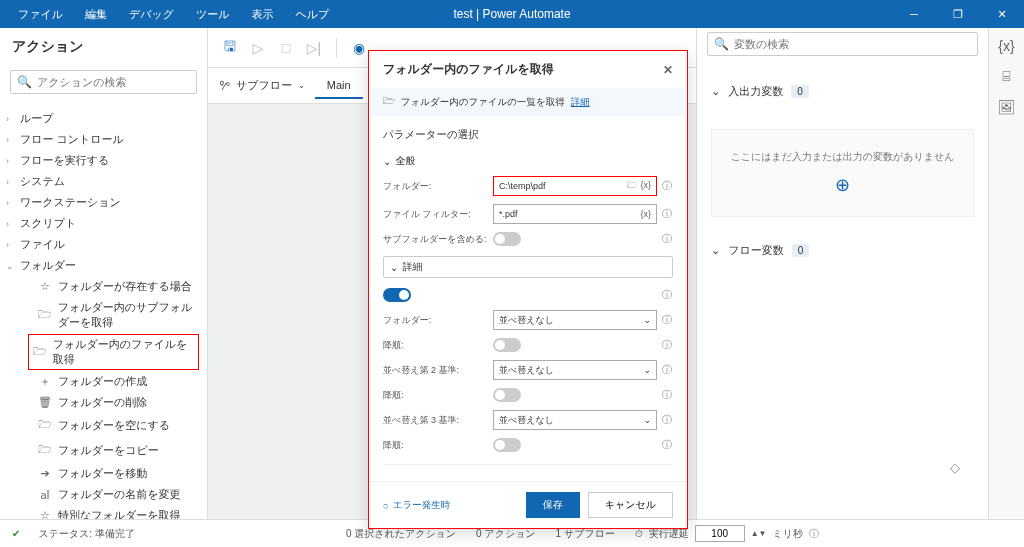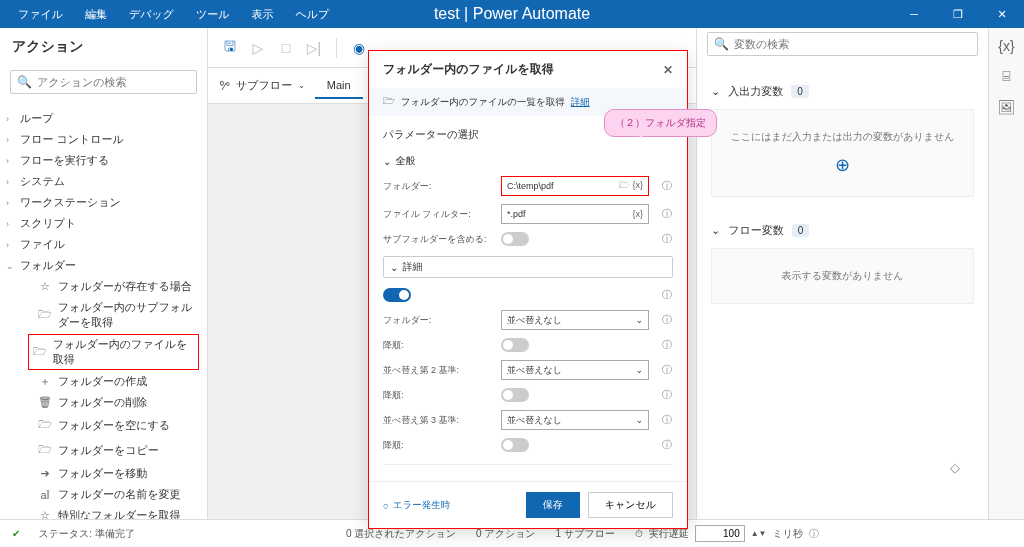--- a/index.html
+++ b/index.html
@@ -1,20 +1,20 @@
 <!DOCTYPE html>
 <html><head>
 <meta charset="utf-8">
 <style>
 *{box-sizing:border-box;margin:0;padding:0;font-family:"Segoe UI","Meiryo",sans-serif}
 body{width:1024px;height:547px;overflow:hidden;background:#f5f5f5;font-size:12px;color:#333;position:relative}
 .titlebar{height:28px;background:#1267b2;color:#fff;display:flex;align-items:center;padding:0 8px;position:relative}
 .menus{display:flex;gap:2px}
 .menu-item{padding:4px 10px;font-size:11px;cursor:pointer}
-.title-center{position:absolute;left:50%;transform:translateX(-50%);font-size:16px}
+.title-center{position:absolute;left:50%;transform:translateX(-50%);font-size:12px}
 .win-controls{position:absolute;right:0;display:flex}
 .win-btn{width:44px;height:28px;display:flex;align-items:center;justify-content:center;font-size:11px}
 .win-btn.close{background:transparent}
 .main{display:flex;height:491px}
 .left-panel{width:208px;background:#fff;border-right:1px solid #ddd;display:flex;flex-direction:column}
 .panel-header{padding:10px 12px;font-size:14px;font-weight:600}
 .search-box{margin:4px 10px 10px;position:relative}
 .search-input{width:100%;padding:5px 8px 5px 26px;border:1px solid #ccc;border-radius:2px;font-size:11px}
 .search-icon{position:absolute;left:7px;top:5px;color:#888;font-size:12px}
 .tree{overflow-y:auto;padding:4px 0;font-size:11px}
@@ -29,51 +29,51 @@
 .tb-sep{width:1px;height:20px;background:#ddd;margin:0 4px}
 .subflow-bar{height:36px;background:#fff;border-bottom:1px solid #ddd;display:flex;align-items:center;padding:0 12px;gap:10px}
 .subflow-tab{padding:6px 12px;border-bottom:2px solid #1267b2;font-size:11px;display:flex;align-items:center;gap:6px}
 .canvas{flex:1;position:relative;display:flex;align-items:center;justify-content:center;flex-direction:column;gap:10px;color:#888}
 .canvas-icon{font-size:40px;color:#5b8fc7}
 .right-panel{width:292px;background:#fff;border-left:1px solid #ddd;position:relative;display:flex;flex-direction:column}
 .right-rail{width:36px;background:#f8f8f8;border-left:1px solid #ddd;display:flex;flex-direction:column;align-items:center;padding-top:10px;gap:14px;color:#666;font-size:14px}
 .var-section{padding:8px 14px}
 .var-title{font-size:11px;display:flex;align-items:center;gap:8px;padding:10px 0;cursor:pointer}
 .badge{background:#e5eef7;padding:1px 6px;border-radius:2px;font-size:10px}
-.var-body{background:#fafafa;border:1px solid #eee;padding:20px 10px;text-align:center;font-size:10px;color:#777;margin-top:0}
+.var-body{background:#fafafa;border:1px solid #eee;padding:20px 10px;text-align:center;font-size:10px;color:#777;margin-top:20px}
 .add-circle{color:#1267b2;font-size:18px;margin-top:10px;display:block}
 .close-x{position:absolute;right:12px;top:12px;color:#666;font-size:14px;cursor:pointer}
 .dialog{position:absolute;left:368px;top:50px;width:320px;background:#fff;border:1.5px solid red;box-shadow:0 4px 16px rgba(0,0,0,0.15);z-index:10;font-size:10px}
 .dlg-header{padding:10px 14px;font-weight:600;font-size:12px;display:flex;justify-content:space-between;align-items:center}
 .dlg-sub{padding:6px 14px;background:#f4f8fc;display:flex;align-items:center;gap:6px;font-size:9.5px}
 .dlg-sub a{color:#1267b2;text-decoration:underline}
 .dlg-body{padding:8px 14px;max-height:380px;overflow-y:auto}
 .dlg-section{font-size:10px;padding:4px 0;display:flex;align-items:center;gap:4px;cursor:pointer}
-.form-row{display:flex;align-items:center;padding:4px 0;gap:12px}
+.form-row{display:flex;align-items:center;padding:4px 0;gap:4px}
 .form-label{width:106px;font-size:9px;color:#555}
 .form-input{flex:1;border:1px solid #aaa;padding:3px 5px;font-size:9px;height:20px;display:flex;align-items:center;justify-content:space-between}
 .form-input.red{border:1.5px solid red}
 .info-i{color:#888;font-size:10px;width:12px;text-align:center}
 .toggle{width:28px;height:14px;background:#ccc;border-radius:7px;position:relative}
 .toggle.on{background:#1267b2}
 .toggle::after{content:"";position:absolute;width:10px;height:10px;background:#fff;border-radius:50%;top:2px;left:2px}
 .toggle.on::after{left:16px}
 .select{flex:1;border:1px solid #aaa;padding:3px 5px;font-size:9px;height:20px;display:flex;align-items:center;justify-content:space-between}
 .dlg-footer{padding:10px 14px;display:flex;justify-content:space-between;align-items:center;border-top:1px solid #eee}
 .dlg-footer-left{color:#1267b2;font-size:9.5px;display:flex;align-items:center;gap:4px}
 .btn{padding:5px 16px;font-size:10px;border:1px solid #ccc;background:#fff;cursor:pointer}
 .btn.primary{background:#1267b2;color:#fff;border-color:#1267b2}
 .callout{position:absolute;right:-30px;top:58px;background:#fcd4ef;border:1px solid #e38fc6;padding:6px 10px;border-radius:10px;font-size:10px;color:#b03080;z-index:11}
 .callout::after{content:"";position:absolute;bottom:-8px;left:30px;border:6px solid transparent;border-top-color:#fcd4ef}
 .anno1{position:absolute;left:224px;top:232px;color:red;font-size:11px;z-index:5;font-weight:600}
 .arrow{position:absolute;left:218px;top:254px;width:90px;height:80px;z-index:4}
 .statusbar{height:28px;background:#fff;border-top:1px solid #ddd;display:flex;align-items:center;padding:0 12px;font-size:10px;color:#555;gap:18px}
 .statusbar-right{flex:1;display:flex;justify-content:center;gap:20px;align-items:center}
 .gen-var{margin-top:8px;border-top:1px solid #eee;padding-top:8px}
-.num-input{width:50px;border:1px solid #aaa;padding:2px 4px;font-size:10px;text-align:right}
+.num-input{width:50px;border:1px solid #aaa;padding:2px 4px;font-size:10px;text-align:center}
 .edit-ic{position:absolute;right:28px;bottom:44px;color:#888;font-size:13px}
 </style>
 </head>
 <body>
 
 <div class="titlebar">
   <div class="menus">
     <div class="menu-item">ファイル</div>
     <div class="menu-item">編集</div>
     <div class="menu-item">デバッグ</div>
@@ -219,21 +219,20 @@
         <span>ここにはまだ入力または出力の変数がありません</span>
         <span class="add-circle">⊕</span>
       </div>
     </div>
     <div class="var-section">
       <div class="var-title">
           <span>⌄</span>
           <span>フロー変数</span>
           <span class="badge">0</span>
         </div>
-      <div class="var-body">表示する変数がありません</div>
     </div>
     <span class="edit-ic">◇</span>
   </div>
 
   <div class="right-rail">
     <div>{x}</div>
     <div>⌸</div>
     <div>🖼</div>
   </div>
 </div>
@@ -250,21 +249,20 @@
       <span>実行遅延</span>
       <input class="num-input" value="100" style="">
       <span style="font-size:8px">▲▼</span>
       <span>ミリ秒</span>
       <span style="color:#888">ⓘ</span>
     </span>
   </div>
 </div>
 
 <div class="dialog">
-  <div class="callout">（２）フォルダ指定</div>
   <div class="dlg-header">
     <span>フォルダー内のファイルを取得</span>
     <span style="cursor:pointer;color:#666">✕</span>
   </div>
   <div class="dlg-sub">
     <span>🗁</span>
     <span>フォルダー内のファイルの一覧を取得</span>
     <a>詳細</a>
   </div>
   <div class="dlg-body">

